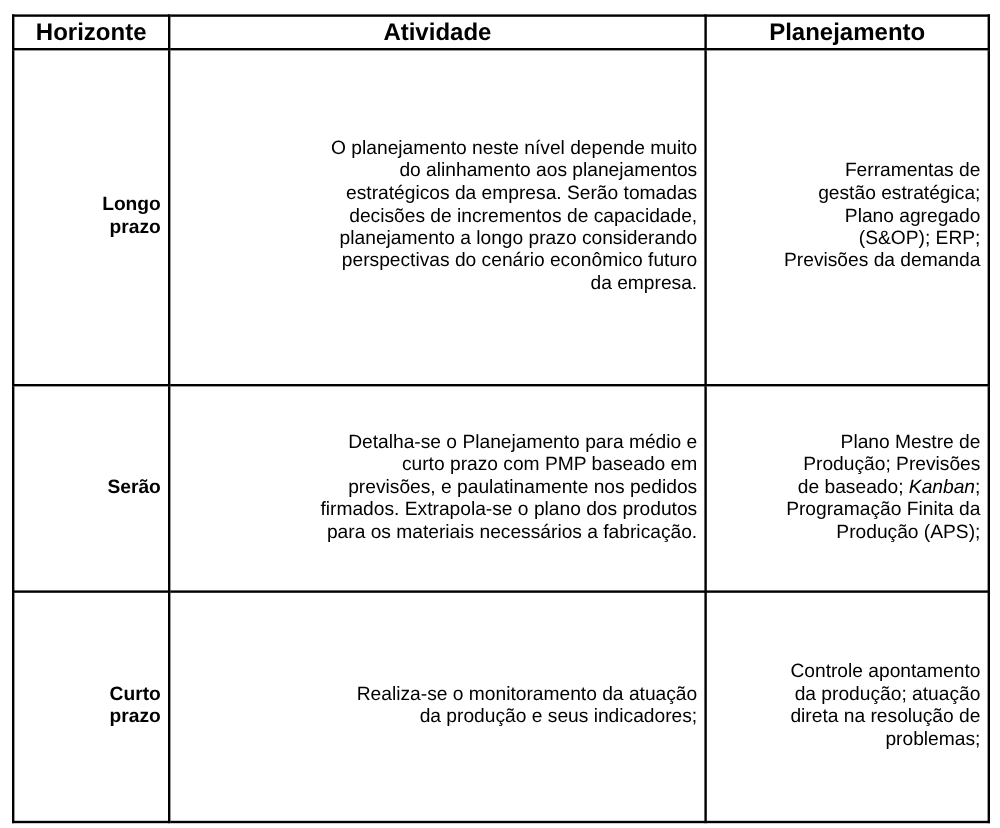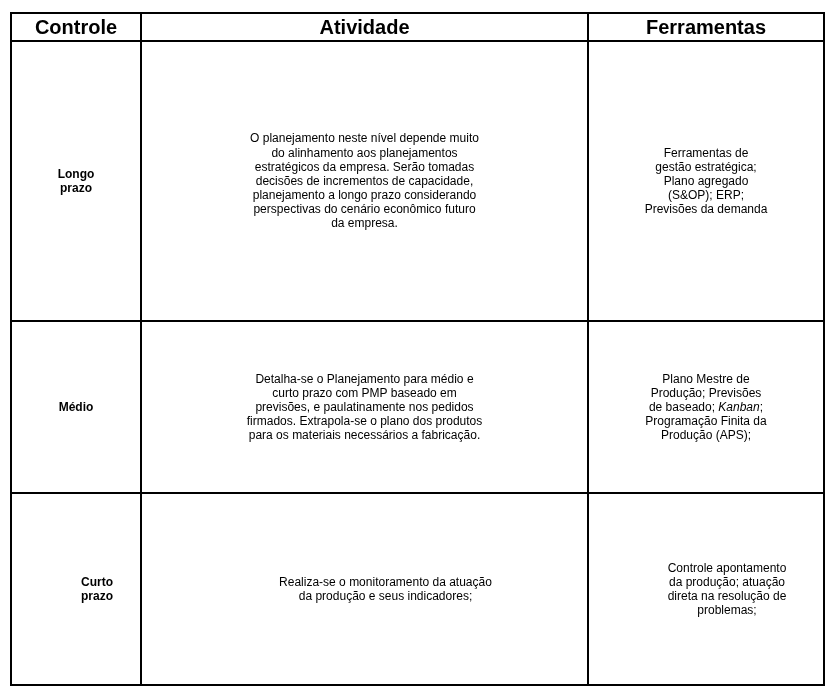--- a/index.html
+++ b/index.html
@@ -33,66 +33,67 @@
     overflow: hidden;
   }
   th {
     font-size: 20px;
     font-weight: bold;
     height: 24px;
     padding: 1px 4px;
     line-height: 1.1;
   }
   td {
-    font-size: 12px;
+    font-size: 16px;
     line-height: 1.18;
     padding: 4px 6px;
+    text-align: right;
   }
   td.horizon { font-weight: bold; }
   tr.row-long  td { height: 270px; }
   tr.row-mid   td { height: 162px; }
   tr.row-short td { height: 182px; padding-left: 48px; }
   em { }
 </style>
 </head>
 <body>
 
 <div class="page">
   <table class="planning">
     <colgroup>
       <col class="c1">
       <col class="c2">
       <col class="c3">
     </colgroup>
     <thead>
       <tr>
-        <th>Controle</th>
+        <th>Horizonte</th>
         <th>Atividade</th>
-        <th>Ferramentas</th>
+        <th>Planejamento</th>
       </tr>
     </thead>
     <tbody>
       <tr class="row-long">
         <td class="horizon">Longo
 prazo</td>
         <td class="activity">O planejamento neste nível depende muito
 do alinhamento aos planejamentos
 estratégicos da empresa. Serão tomadas
 decisões de incrementos de capacidade,
 planejamento a longo prazo considerando
 perspectivas do cenário econômico futuro
 da empresa.</td>
         <td class="tools"><span>Ferramentas de
 gestão estratégica;
 Plano agregado
 (S&amp;OP); ERP;
 Previsões da demanda</span></td>
       </tr>
       <tr class="row-mid">
-        <td class="horizon">Médio</td>
+        <td class="horizon">Serão</td>
         <td class="activity">Detalha-se o Planejamento para médio e
 curto prazo com PMP baseado em
 previsões, e paulatinamente nos pedidos
 firmados. Extrapola-se o plano dos produtos
 para os materiais necessários a fabricação.</td>
         <td class="tools"><span>Plano Mestre de
 Produção; Previsões
 de baseado; </span><em>Kanban</em><span>;
 Programação Finita da
 Produção (APS);</span></td>

